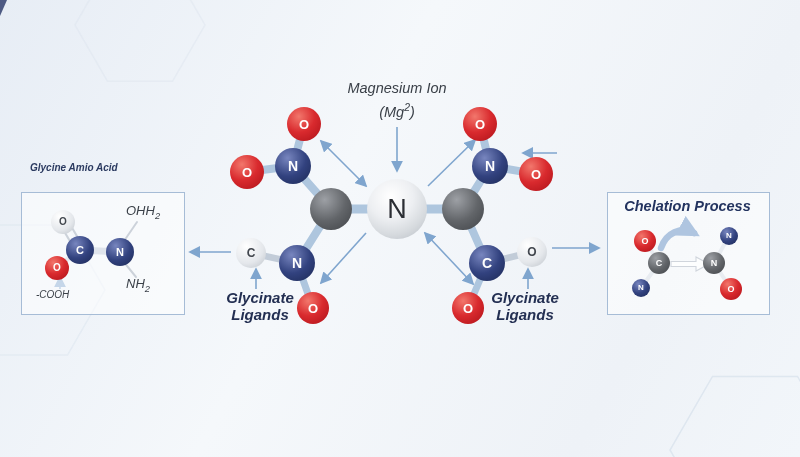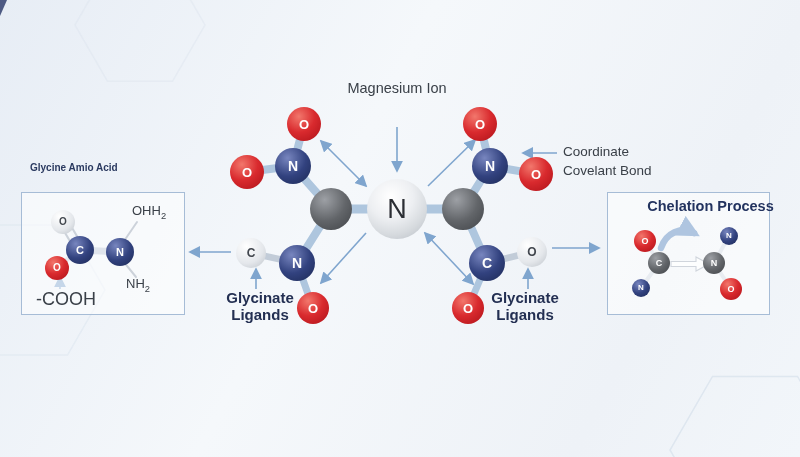--- a/index.html
+++ b/index.html
@@ -12,21 +12,21 @@
   .sphere{
     position:absolute;z-index:2;border-radius:50%;
     display:flex;align-items:center;justify-content:center;
     color:#fff;font-weight:700;line-height:1;
   }
   .red{background:radial-gradient(circle at 35% 28%, #f2776c 0%, #d92a2e 48%, #ad1118 100%);}
   .navy{background:radial-gradient(circle at 35% 28%, #7886bf 0%, #32427f 52%, #1c2954 100%);}
   .gray{background:radial-gradient(circle at 35% 28%, #9da0a5 0%, #626569 52%, #404347 100%);}
   .white-s{background:radial-gradient(circle at 35% 28%, #ffffff 0%, #e4e7eb 58%, #bcc2c9 100%);color:#42474e;}
   .silver{background:radial-gradient(circle at 40% 30%, #ffffff 0%, #edeff2 40%, #d6dade 68%, #b4bac2 100%);color:#2b2e34;font-weight:500;}
-  .lbl{position:absolute;z-index:3;}
+  .lbl{position:absolute;z-index:3;font-style:italic;}
   .dark-text{color:#3a4048;}
   .navy-bold{color:#263357;font-weight:700;}
   .box{position:absolute;z-index:1;border:1.5px solid #a6bcd6;background:rgba(255,255,255,0.55);}
   sub{font-size:72%;}
   sup{font-size:72%;}
 </style>
 </head>
 <body>
 
 <div class="canvas">
@@ -175,46 +175,43 @@
     </div>
   <div class="sphere navy" style="left:720px;top:227px;width:18px;height:18px;font-size:8px;">
       <span>N</span>
     </div>
   <div class="sphere red" style="left:720px;top:278px;width:22px;height:22px;font-size:9px;">
       <span>O</span>
     </div>
 
   <div class="lbl dark-text" style="left:297px;top:79px;width:200px;text-align:center;font-size:14.5px;line-height:19px;">
     <div>Magnesium Ion</div>
-  </div>
-
-  <div class="lbl dark-text" style="left:563px;top:143px;font-size:13.5px;line-height:18.5px;">
-    <div>Coordinate</div>
-    <div>Covelant Bond</div>
-  </div>
+    <div><span>(Mg</span><sup>2</sup><span>)</span></div>
+  </div>
+
 
   <div class="lbl navy-bold" style="left:205px;top:290px;width:110px;text-align:center;font-size:15px;line-height:16.5px;color:#232f52;">
     <div>Glycinate</div>
     <div>Ligands</div>
   </div>
 
   <div class="lbl navy-bold" style="left:470px;top:290px;width:110px;text-align:center;font-size:15px;line-height:16.5px;color:#232f52;">
     <div>Glycinate</div>
     <div>Ligands</div>
   </div>
 
   <div class="lbl navy-bold" style="left:30px;top:162px;font-size:10px;color:#2b3a60;">Glycine Amio Acid</div>
 
-  <div class="lbl navy-bold" style="left:607px;top:198px;width:161px;text-align:center;font-size:14.5px;color:#23335f;margin-left:23px;">Chelation Process</div>
-
-  <div class="lbl dark-text" style="left:132px;top:203px;font-size:13px;">
+  <div class="lbl navy-bold" style="left:607px;top:198px;width:161px;text-align:center;font-size:14.5px;color:#23335f;">Chelation Process</div>
+
+  <div class="lbl dark-text" style="left:126px;top:203px;font-size:13px;">
     <span>OHH</span><sub>2</sub>
   </div>
 
   <div class="lbl dark-text" style="left:126px;top:276px;font-size:13px;text-align:right;">
     <span>NH</span><sub>2</sub>
   </div>
 
-  <div class="lbl dark-text" style="left:36px;top:289px;font-size:18px;">-COOH</div>
+  <div class="lbl dark-text" style="left:36px;top:289px;font-size:10px;">-COOH</div>
 
 
 
 </div>
 
 </body></html>

